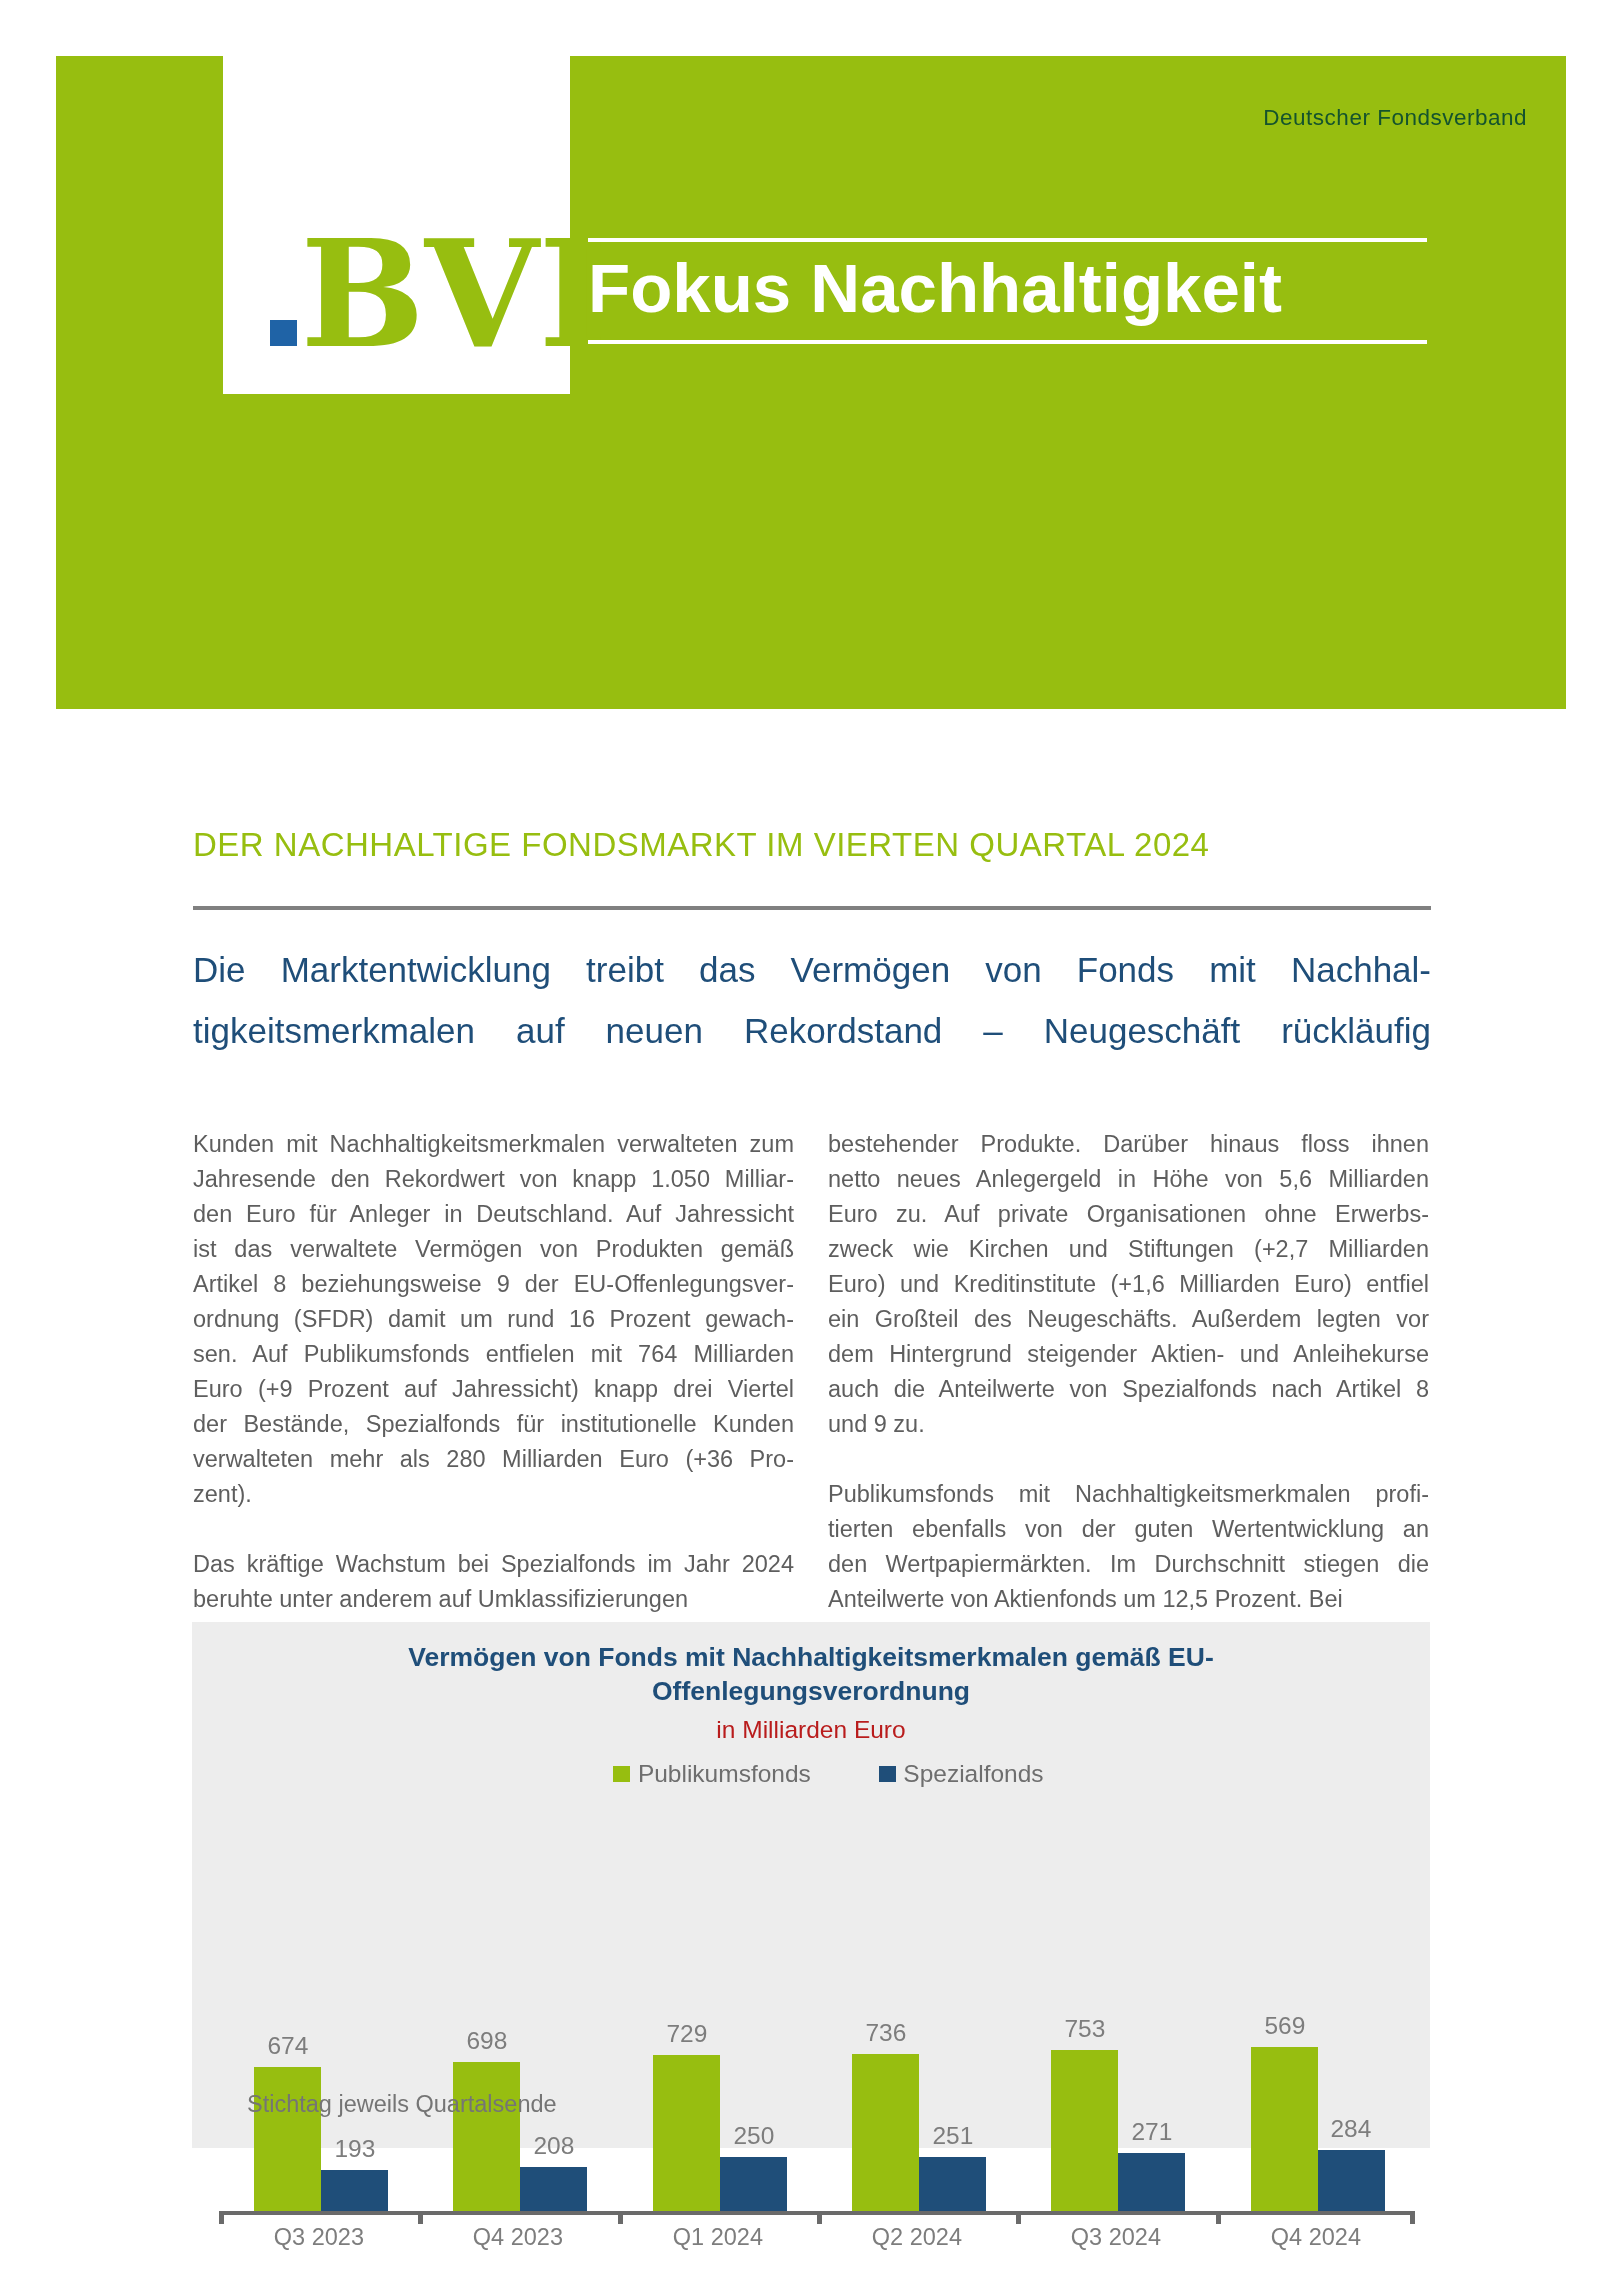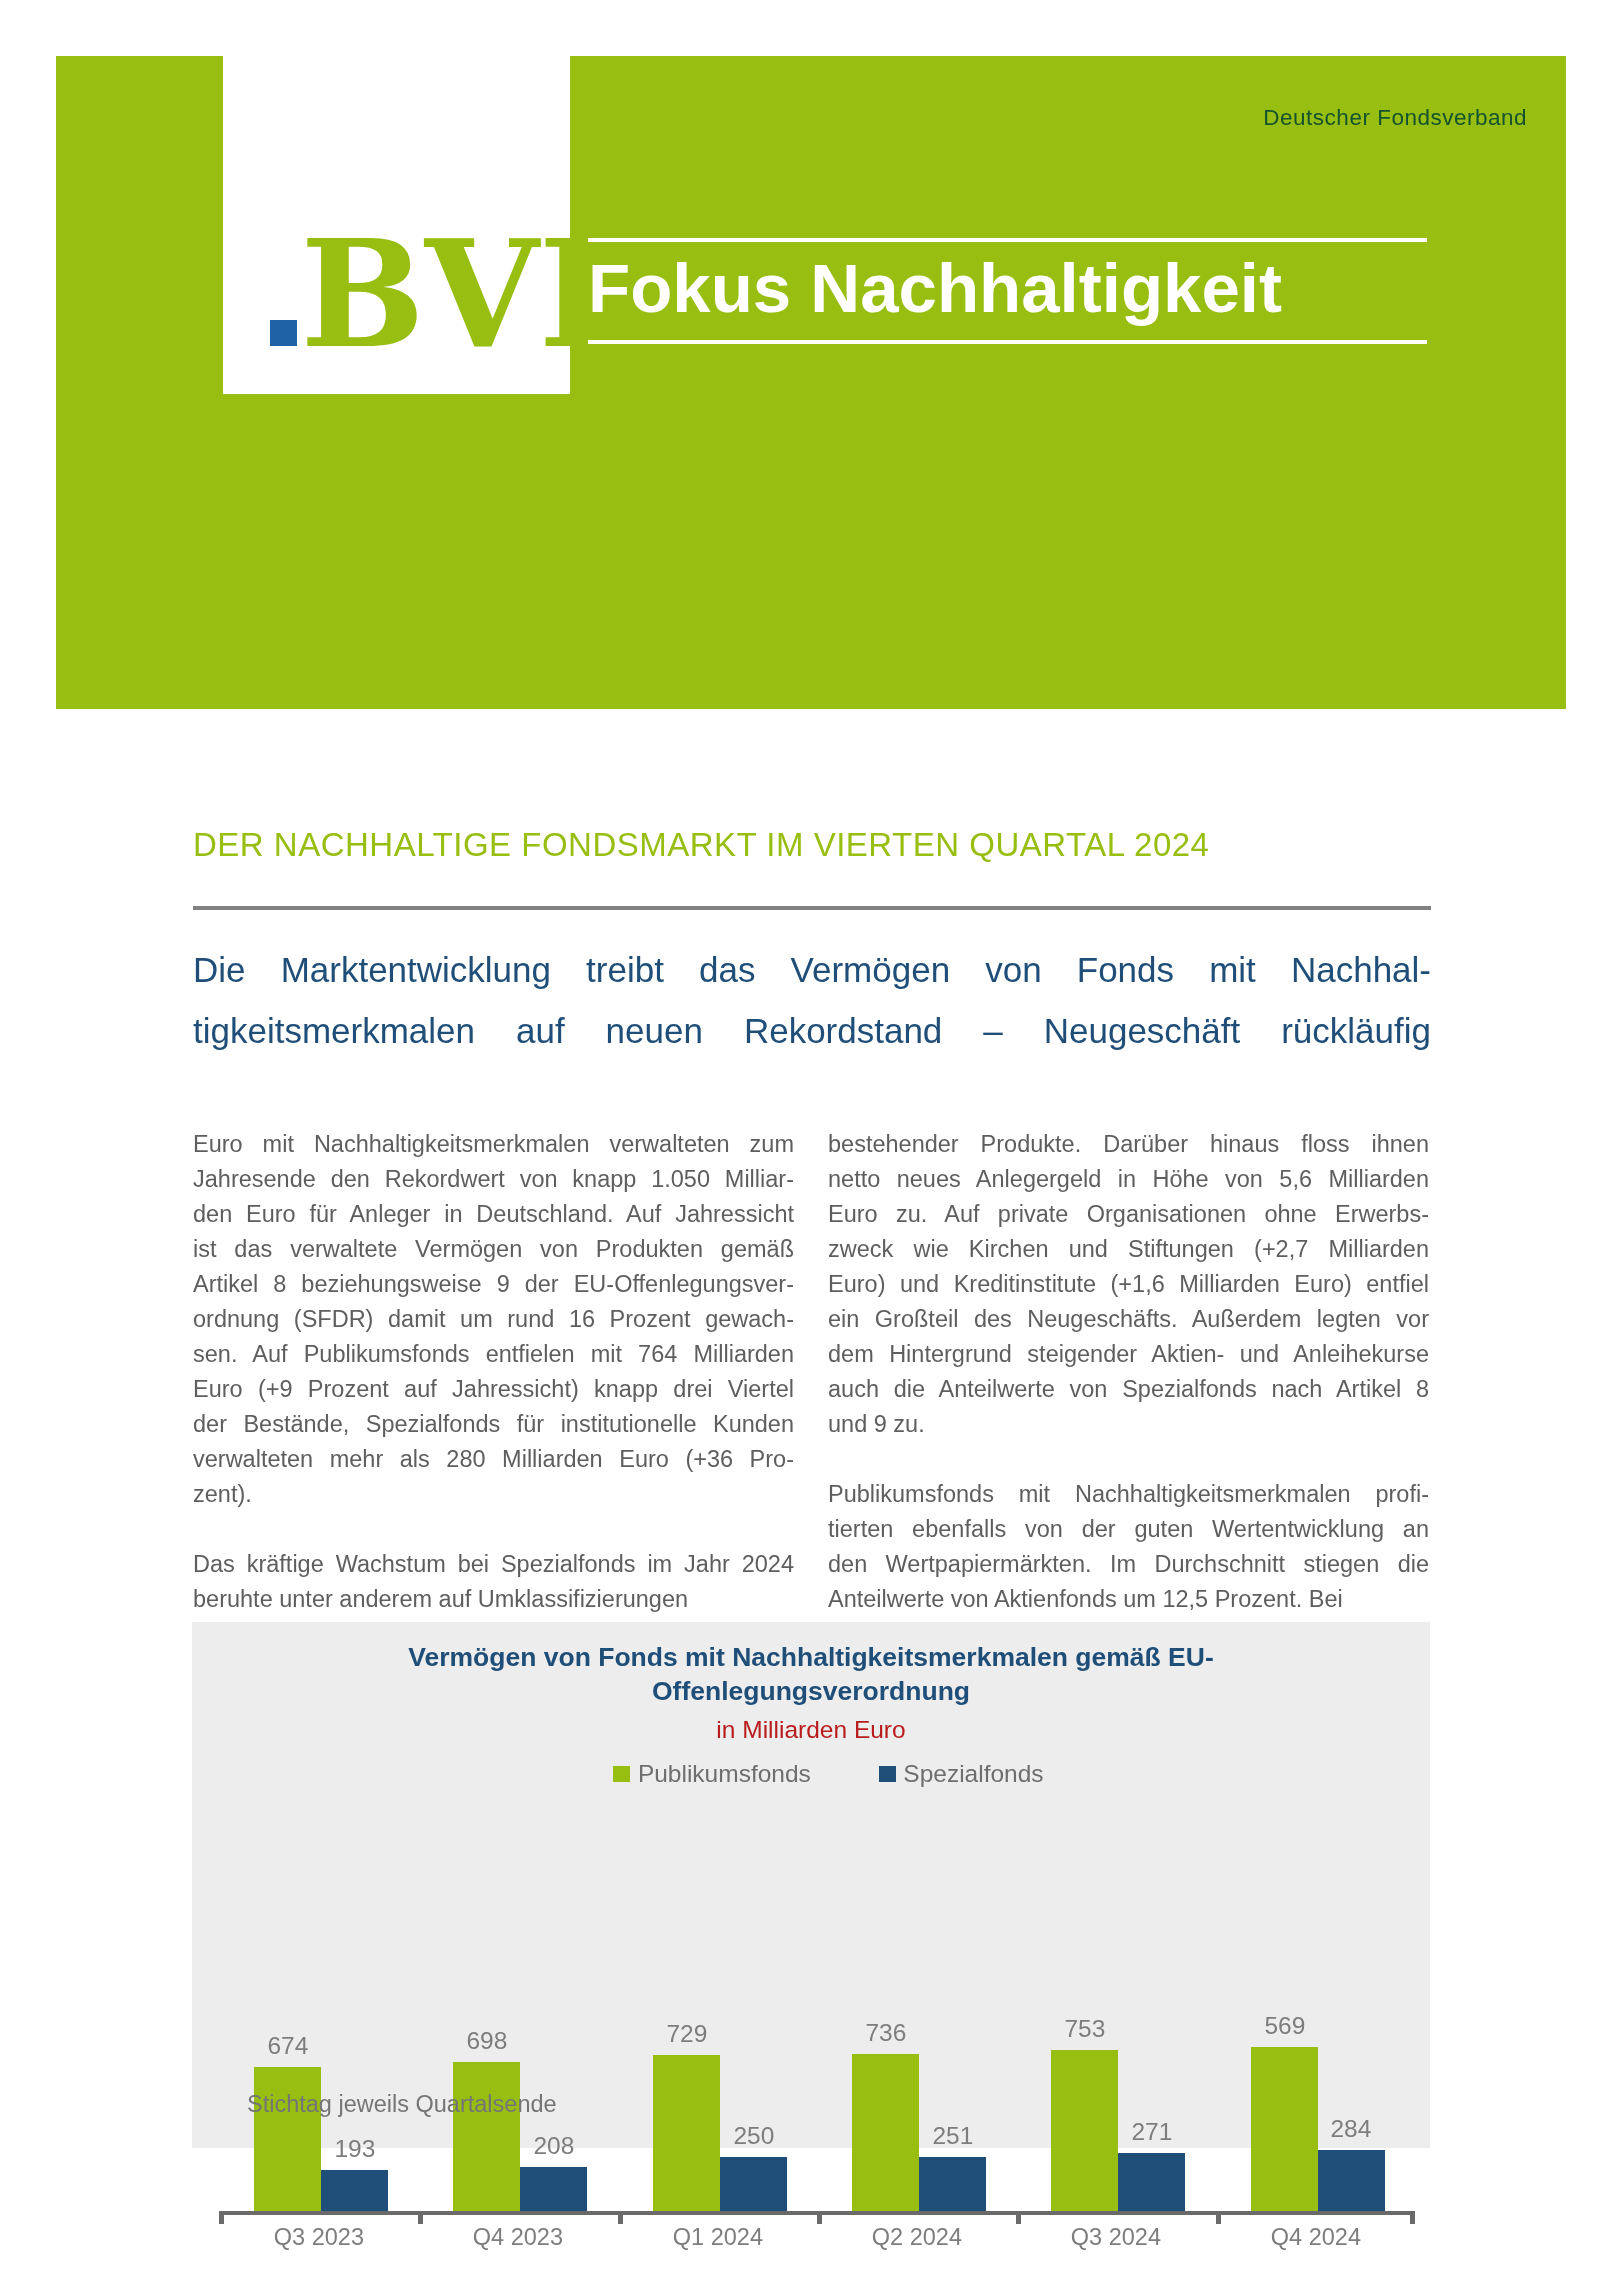--- a/index.html
+++ b/index.html
@@ -71,21 +71,21 @@
   <main>
     <div class="kicker">DER NACHHALTIGE FONDSMARKT IM VIERTEN QUARTAL 2024</div>
     <div class="rule"></div>
     <h1 class="headline" id="headline">
         <div class="hl-line just">Die Marktentwicklung treibt das Vermögen von Fonds mit Nachhal-</div>
         <div class="hl-line just">tigkeitsmerkmalen auf neuen Rekordstand – Neugeschäft rückläufig</div>
       </h1>
 
     <div class="col col-left">
         <div class="para">
-          <div class="bline just">Euro mit Nachhaltigkeitsmerkmalen verwalteten zum</div>
+          <div class="bline just">Kunden mit Nachhaltigkeitsmerkmalen verwalteten zum</div>
           <div class="bline just">Jahresende den Rekordwert von knapp 1.050 Milliar-</div>
           <div class="bline just">den Euro für Anleger in Deutschland. Auf Jahressicht</div>
           <div class="bline just">ist das verwaltete Vermögen von Produkten gemäß</div>
           <div class="bline just">Artikel 8 beziehungsweise 9 der EU-Offenlegungsver-</div>
           <div class="bline just">ordnung (SFDR) damit um rund 16 Prozent gewach-</div>
           <div class="bline just">sen. Auf Publikumsfonds entfielen mit 764 Milliarden</div>
           <div class="bline just">Euro (+9 Prozent auf Jahressicht) knapp drei Viertel</div>
           <div class="bline just">der Bestände, Spezialfonds für institutionelle Kunden</div>
           <div class="bline just">verwalteten mehr als 280 Milliarden Euro (+36 Pro-</div>
           <div class="bline">zent).</div>

